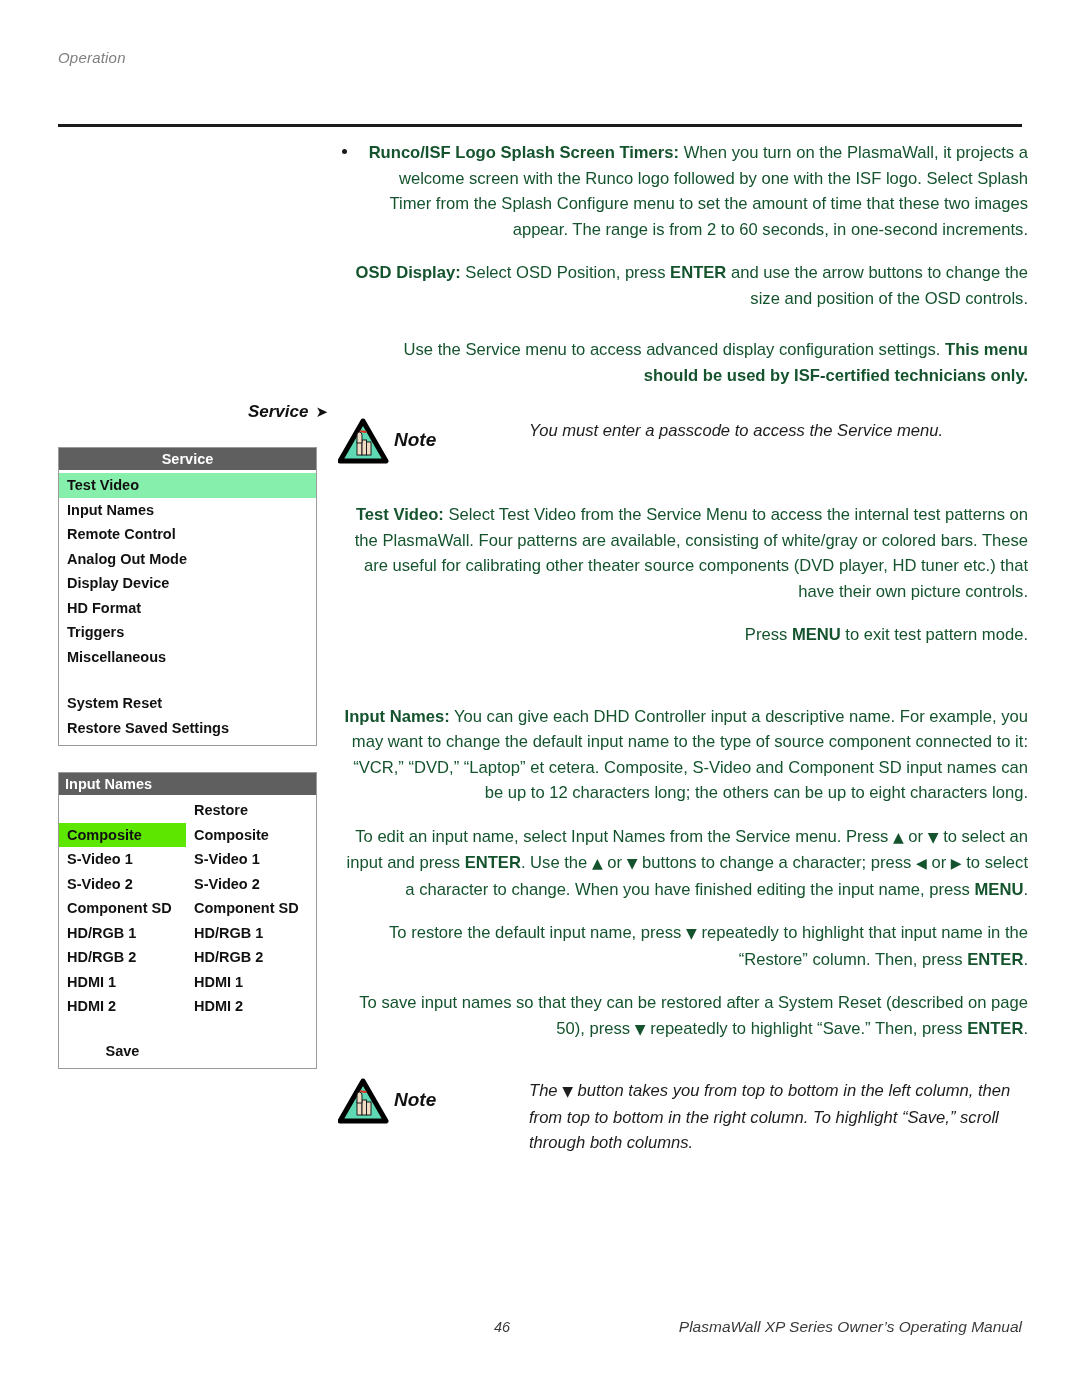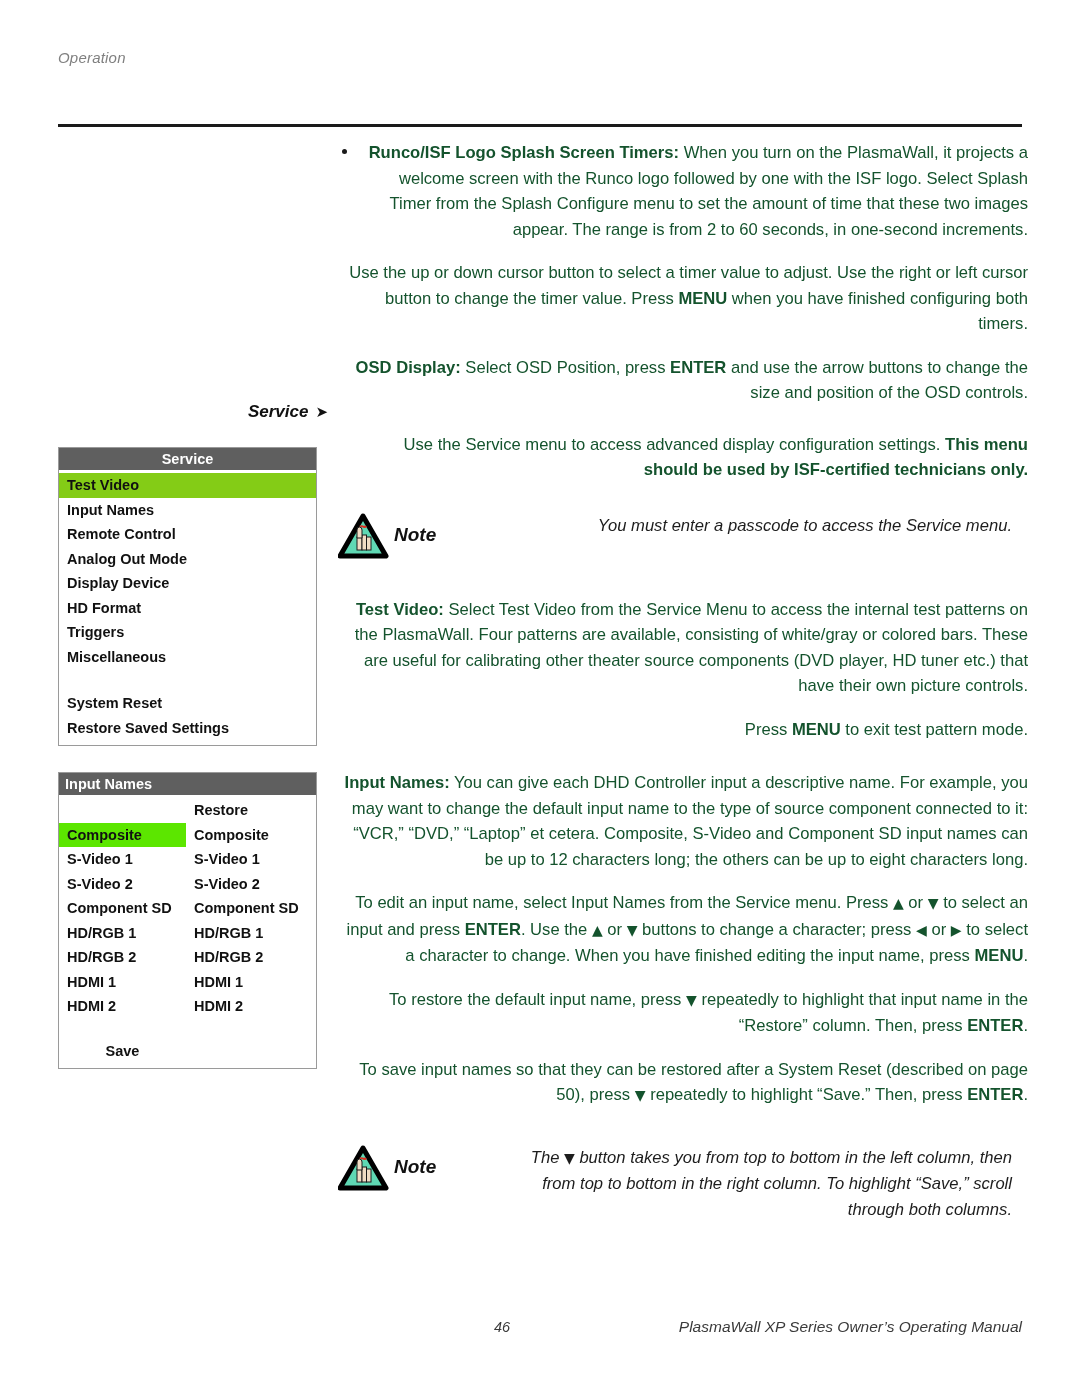--- a/index.html
+++ b/index.html
@@ -63,21 +63,20 @@
     background: #1a1a1a;
     border-radius: 50%;
   }
   b, strong { font-weight: bold; }
   .arrowglyph { font-family: "DejaVu Sans", sans-serif; font-size: 14px; }
 
   
   .note-block {
     position: relative;
     min-height: 52px;
-    text-align: right;
   }
   .note-icon-wrap {
     position: absolute;
     left: 0;
     top: 0;
     width: 52px;
     height: 46px;
   }
   .note-label {
     position: absolute;
@@ -142,21 +141,21 @@
     font-weight: bold;
     color: #111;
     height: 24.5px;
     line-height: 24.5px;
     padding-left: 8px;
     white-space: nowrap;
     box-sizing: border-box;
   }
   .osd-row.spacer { height: 22px; }
   .osd-row.hl {
-    background: #84cc16;
+    background: #86efac;
   }
   .osd-pad-top { height: 3px; }
   .osd-pad-bot { height: 5px; }
 
   
   .osd-grid {
     display: grid;
     grid-template-columns: 127px 1fr;
   }
   .osd-cell {
@@ -252,21 +251,20 @@
   <div class="osd-pad-bot"></div>
 </div>
 
 <div class="content">
 
   <div class="bullet-item">
     <span class="bullet-dot"></span>
     <p class="body" style="margin:0;"><b>Runco/ISF Logo Splash Screen Timers:</b><span> When you turn on the PlasmaWall, it projects a welcome screen with the Runco logo followed by one with the ISF logo. Select Splash Timer from the Splash Configure menu to set the amount of time that these two images appear. The range is from 2 to 60 seconds, in one-second increments.</span></p>
   </div>
 
-  <p class="body"><span>Use the up or down cursor button to select a timer value to adjust. Use the right or left cursor button to change the timer value. Press </span><b>MENU</b><span> when you have finished configuring both timers.</span></p>
 
   <p class="body" style="margin-bottom:26px;"><b>OSD Display:</b><span> Select OSD Position, press </span><b>ENTER</b><span> and use the arrow buttons to change the size and position of the OSD controls.</span></p>
 
   <p class="body" style="margin-bottom:30px;margin-left:36px;"><span>Use the Service menu to access advanced display configuration settings. </span><b>This menu should be used by ISF-certified technicians only.</b></p>
 
   <div class="note-block" style="margin-bottom:32px;">
     <span class="note-icon-wrap">
       <svg width="52" height="46" viewBox="0 0 52 46" xmlns="http://www.w3.org/2000/svg">
         <polygon points="25,3 48,43 2,43" fill="#5fd8b4" stroke="#000000" stroke-width="5" stroke-linejoin="round"></polygon>
         <g>
@@ -278,21 +276,21 @@
           <path d="M24 14 q3 -3 5 0 q-2 2 -5 0 z" fill="#e03020"></path>
         </g>
       </svg>
     </span>
     <span class="note-label">Note</span>
     <p class="note-text">You must enter a passcode to access the Service menu.</p>
   </div>
 
   <p class="body"><b>Test Video:</b><span> Select Test Video from the Service Menu to access the internal test patterns on the PlasmaWall. Four patterns are available, consisting of white/gray or colored bars. These are useful for calibrating other theater source components (DVD player, HD tuner etc.) that have their own picture controls.</span></p>
 
-  <p class="body" style="margin-bottom:28px;"><span>Press </span><b>MENU</b><span> to exit test pattern mode.</span></p>
+  <p class="body" style="margin-bottom:56px;"><span>Press </span><b>MENU</b><span> to exit test pattern mode.</span></p>
 
   <p class="body"><b>Input Names:</b><span> You can give each DHD Controller input a descriptive name. For example, you may want to change the default input name to the type of source component connected to it: “VCR,” “DVD,” “Laptop” et cetera. Composite, S-Video and Component SD input names can be up to 12 characters long; the others can be up to eight characters long.</span></p>
 
   <p class="body"><span>To edit an input name, select Input Names from the Service menu. Press </span><b class="arrowglyph">▲</b><span> or </span><b class="arrowglyph">▼</b><span> to select an input and press </span><b>ENTER</b><span>. Use the </span><b class="arrowglyph">▲</b><span> or </span><b class="arrowglyph">▼</b><span> buttons to change a character; press </span><b class="arrowglyph">◀</b><span> or </span><b class="arrowglyph">▶</b><span> to select a character to change. When you have finished editing the input name, press </span><b>MENU</b><span>.</span></p>
 
   <p class="body"><span>To restore the default input name, press </span><b class="arrowglyph">▼</b><span> repeatedly to highlight that input name in the “Restore” column. Then, press </span><b>ENTER</b><span>.</span></p>
 
   <p class="body" style="margin-bottom:36px;"><span>To save input names so that they can be restored after a System Reset (described on page 50), press </span><b class="arrowglyph">▼</b><span> repeatedly to highlight “Save.” Then, press </span><b>ENTER</b><span>.</span></p>
 
   <div class="note-block">

